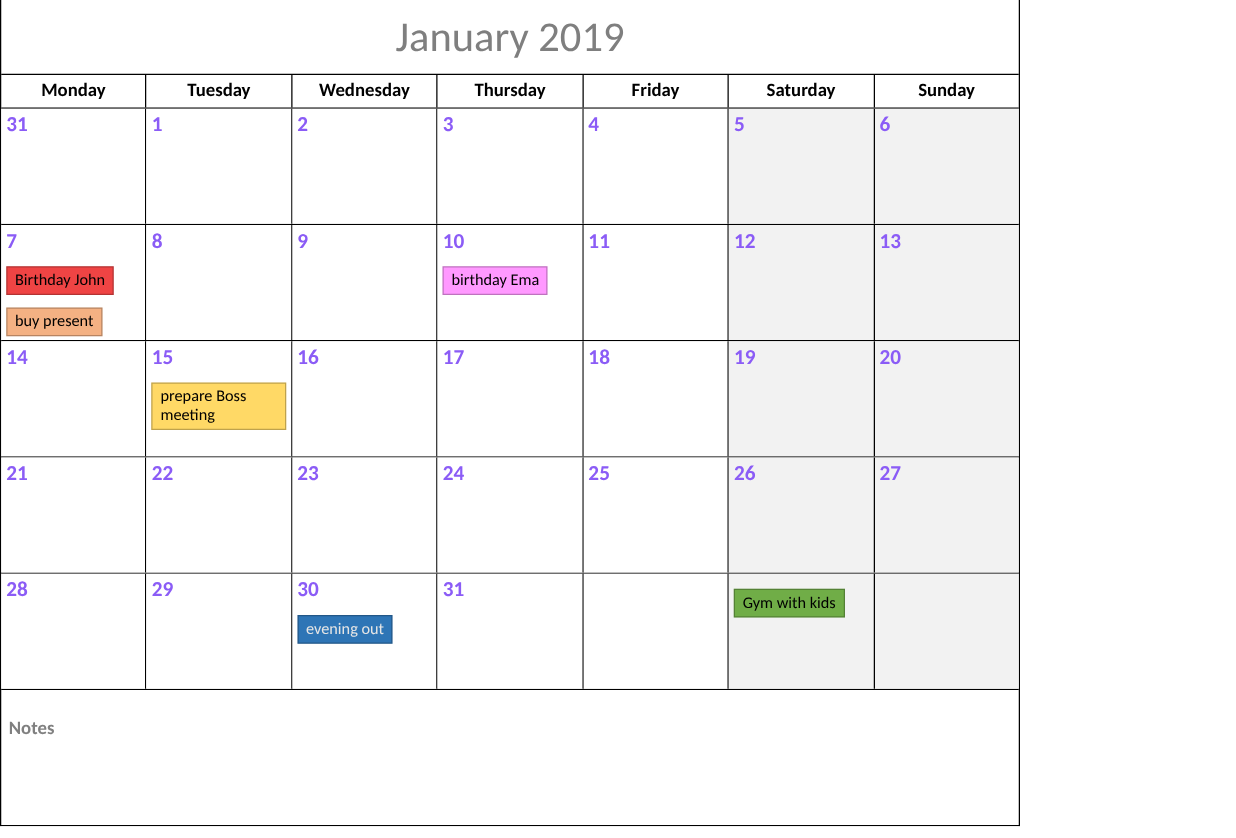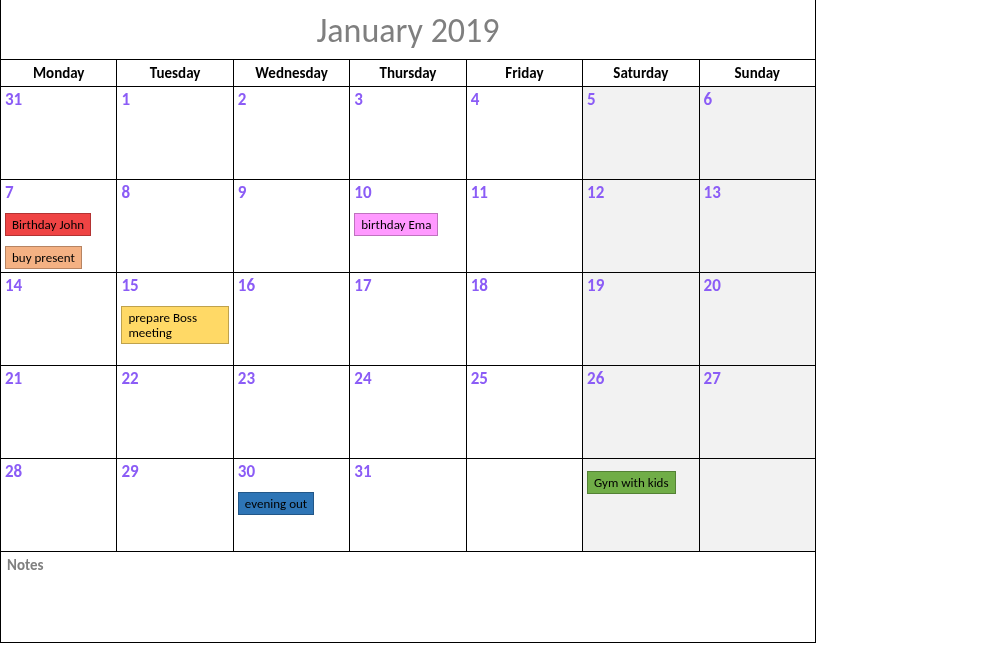--- a/index.html
+++ b/index.html
@@ -63,25 +63,26 @@
     border: 1px solid rgba(0,0,0,0.25);
     white-space: normal;
     max-width: 100%;
   }
   .event-wrap { margin-top: 4px; }
   .ev-lightblue { background: #ef4444; }
   .ev-orange    { background: #f4b183; }
   .ev-pink      { background: #ff99ff; }
   .ev-yellow    { background: #ffd966; }
   .ev-lightgreen{ background: #a9d18e; }
-  .ev-blue      { background: #2e75b6; color: #000000; }
+  .ev-blue      { background: #2e75b6; color: #e5e5e5; }
   .ev-green     { background: #70ad47; }
   .notes-row {
     display: flex;
     border-bottom: none;
+    margin-top: 18px;
   }
   .notes-cell {
     flex: 1;
     min-height: 90px;
     padding: 4px 6px;
     font-weight: bold;
     font-size: 15px;
     color: #808080;
   }
 </style>

